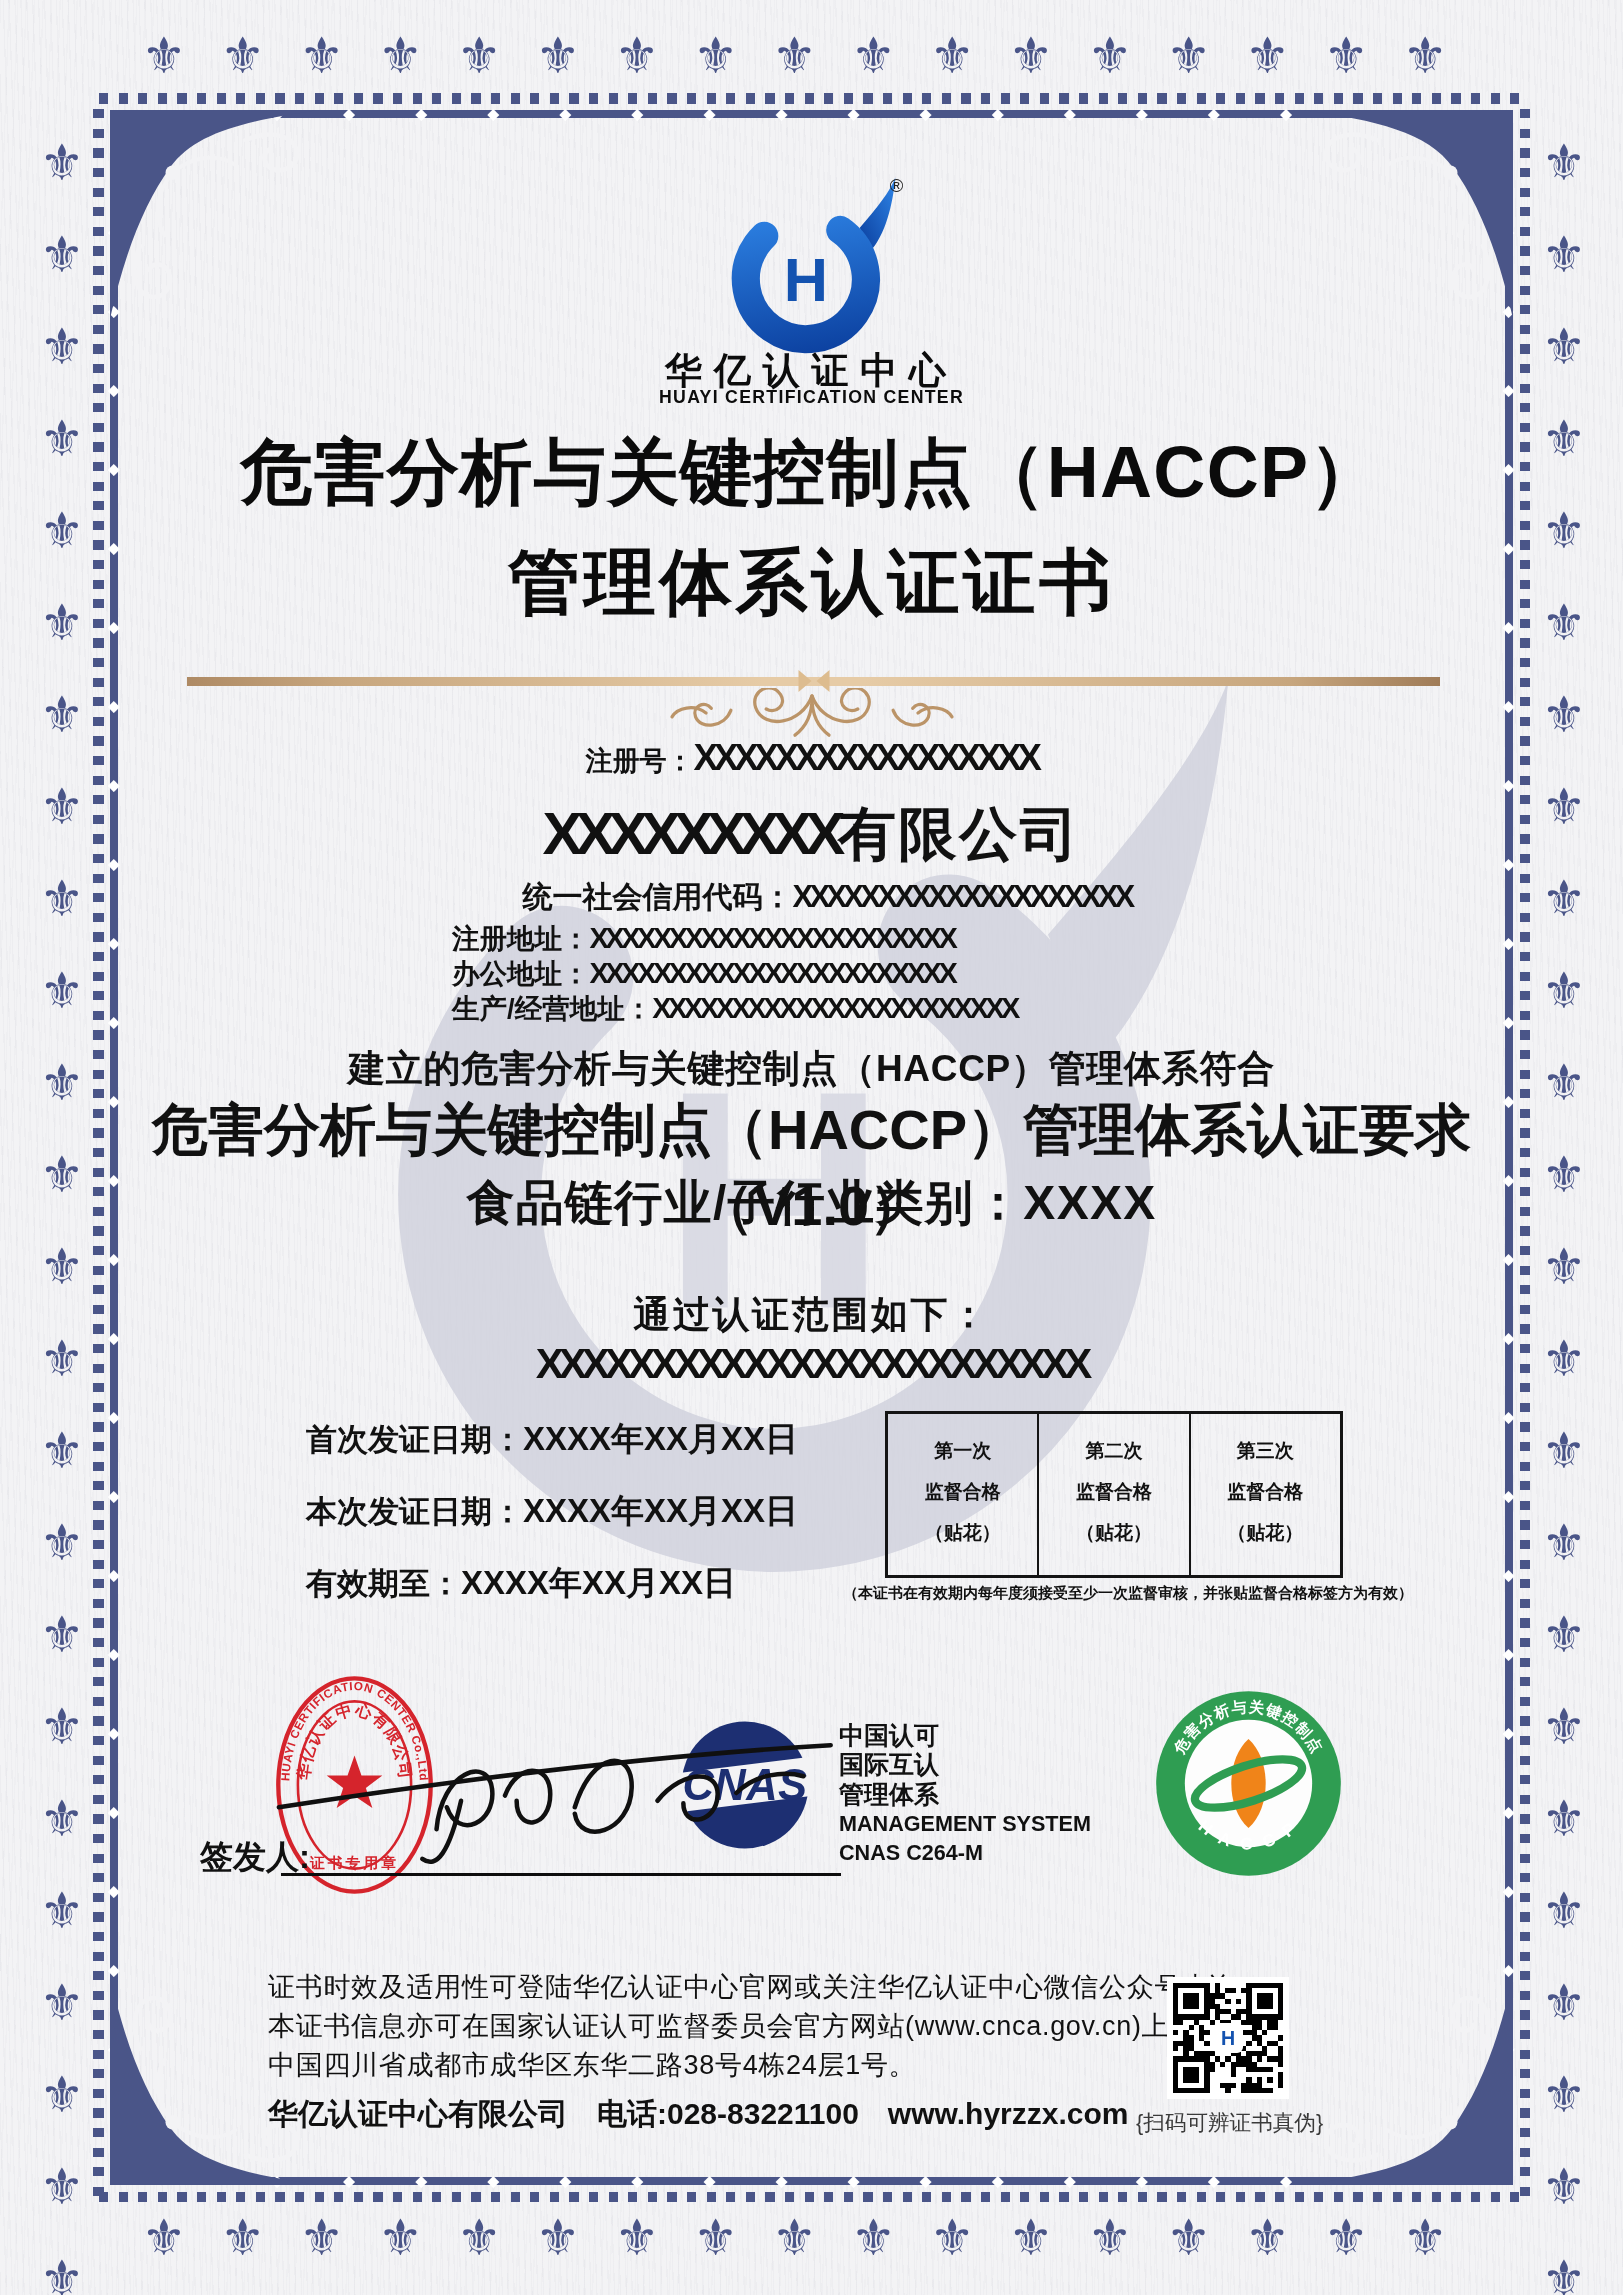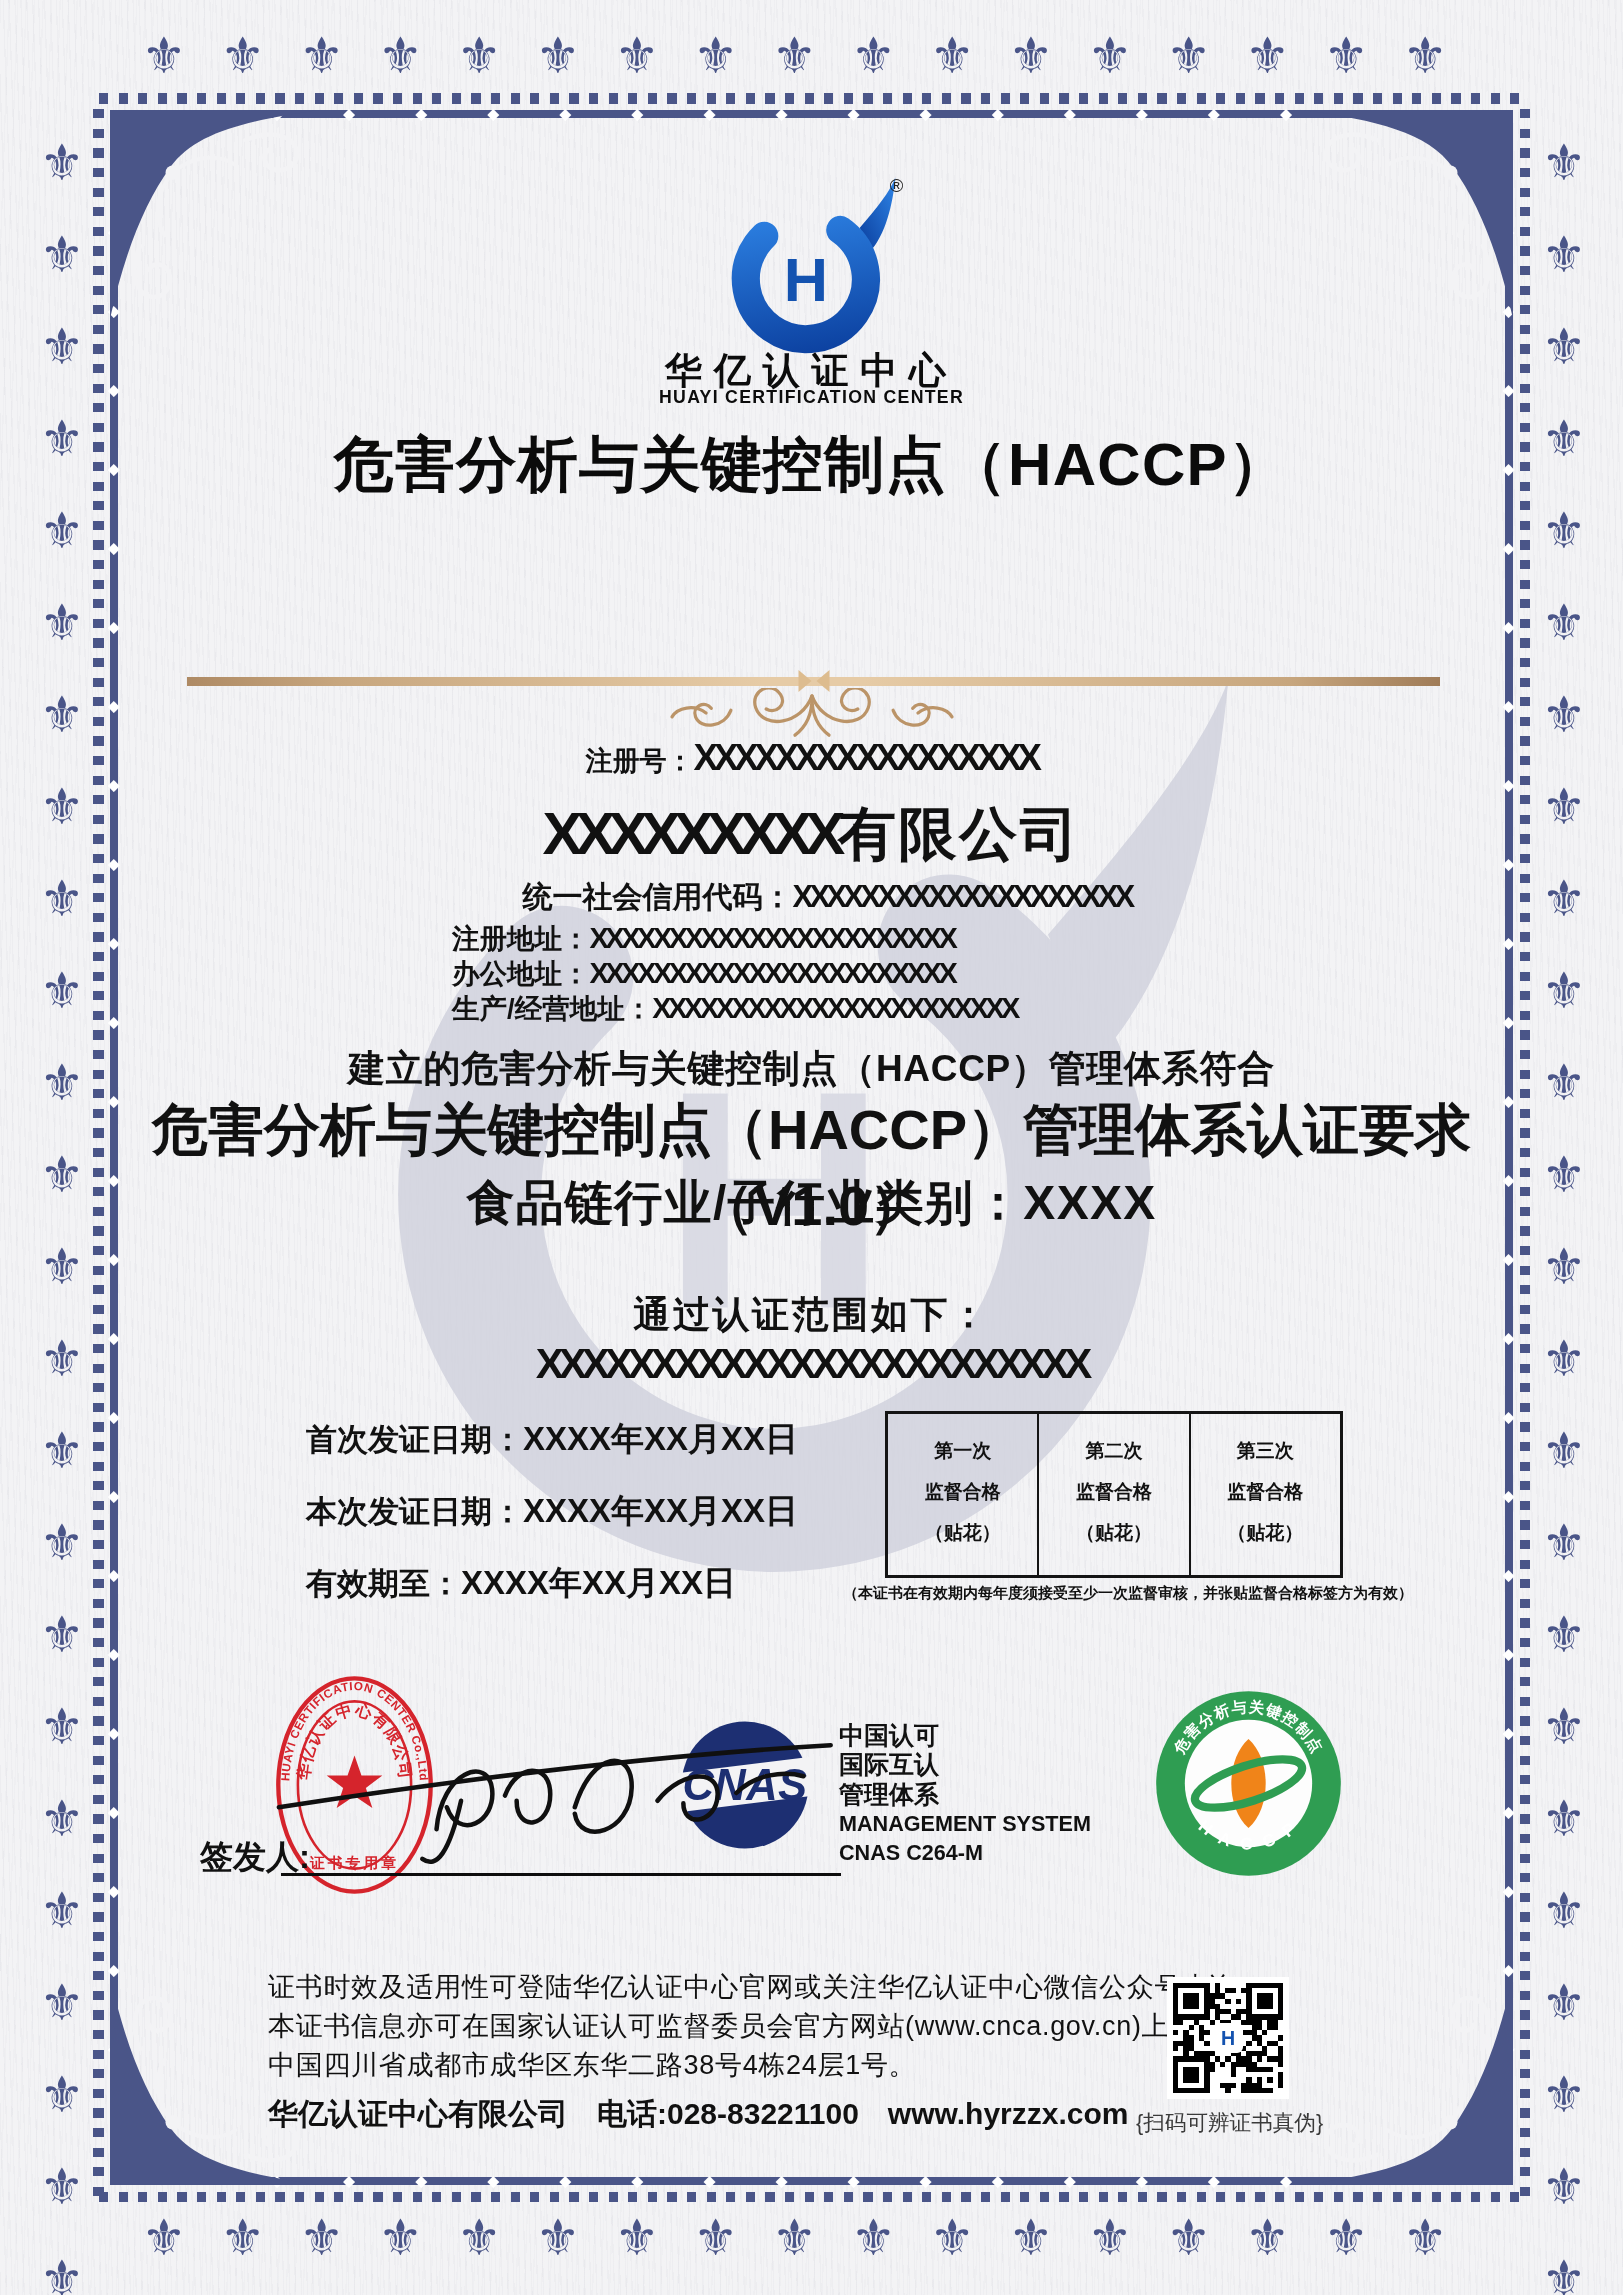--- a/index.html
+++ b/index.html
@@ -37,21 +37,21 @@
   .corner.bl{left:110px;bottom:110px;transform:scaleY(-1);}
   .corner.br{right:110px;bottom:110px;transform:scale(-1,-1);}
   
   .content{position:absolute;inset:0;z-index:3;}
   .abs{position:absolute;}
   .ctr{left:124px;right:124px;text-align:center;}
   .xv{font-stretch:semi-condensed;letter-spacing:-0.12em;font-weight:600;}
   .brand-logo{left:50%;top:175px;transform:translateX(-50%);}
   .brand-zh{top:346px;font-size:37px;font-weight:900;letter-spacing:11.8px;color:#0c0c0c;}
   .brand-en{top:387px;font-size:17.7px;font-weight:700;letter-spacing:1.3px;color:#0c0c0c;}
-  .t1{top:425px;font-size:60px;font-weight:900;letter-spacing:1.3px;margin:0;color:#0b0b0b;}
+  .t1{top:425px;font-size:72px;font-weight:900;letter-spacing:1.3px;margin:0;color:#0b0b0b;}
   .t2{top:535px;font-size:72px;font-weight:900;letter-spacing:3.9px;margin:0;color:#0b0b0b;}
   .divider{top:677px;left:187px;right:183px;height:9.2px;
     background:linear-gradient(90deg,#a8造0 0); 
   }
   .divider{background:linear-gradient(90deg,#ae8a64,#c7a67e 12%,#e6cba6 46%,#e6cba6 54%,#c7a67e 88%,#a07c58);}
   .bowtie{position:absolute;left:50%;top:-7.2px;transform:translateX(-50%);width:31px;height:23.6px;}
   .bowtie::before,.bowtie::after{content:"";position:absolute;top:0;border-top:11.8px solid transparent;border-bottom:11.8px solid transparent;}
   .bowtie::before{left:0;border-left:13.7px solid #ddbc8f;}
   .bowtie::after{right:0;border-right:13.7px solid #ddbc8f;}
   .divider-swirls{left:50%;top:688px;transform:translateX(-50%);}
@@ -167,20 +167,21 @@
       </defs>
       <path d="M238,86 C266,54 288,26 296,4 C292,48 280,98 254,126 Z" fill="url(#bg1)"></path>
       <circle cx="150" cy="170" r="98" fill="none" stroke="url(#bg1)" stroke-width="46" stroke-dasharray="480 136" stroke-linecap="round" transform="rotate(-55 150 170)"></circle>
       <text x="150" y="206" font-size="100" font-weight="900" fill="#1453b0" text-anchor="middle">H</text>
       <text x="298" y="28" font-size="30" fill="#222" text-anchor="middle">®</text>
     </svg>
     <div class="abs ctr brand-zh">华亿认证中心</div>
     <div class="abs ctr brand-en">HUAYI CERTIFICATION CENTER</div>
 
     <h1 class="abs ctr t1">危害分析与关键控制点（HACCP）</h1>
+    <h1 class="abs ctr t2">管理体系认证证书</h1>
 
     <div class="abs divider">
         <div class="bowtie"></div>
       </div>
     <svg class="abs divider-swirls" viewBox="0 0 720 90" width="471" height="59">
       <g fill="none" stroke="#bb9468" stroke-width="5" stroke-linecap="round">
         <path d="M360,12 c-16,44 -74,52 -86,18 c-9,-26 24,-42 38,-20 c10,16 -8,30 -22,22"></path>
         <path d="M360,12 c16,44 74,52 86,18 c9,-26 -24,-42 -38,-20 c-10,16 8,30 22,22"></path>
         <path d="M236,34 c-10,26 -46,30 -54,10 c-6,-16 14,-26 24,-13 M198,38 c-18,-14 -44,-8 -52,6"></path>
         <path d="M484,34 c10,26 46,30 54,10 c6,-16 -14,-26 -24,-13 M522,38 c18,-14 44,-8 52,6"></path>

